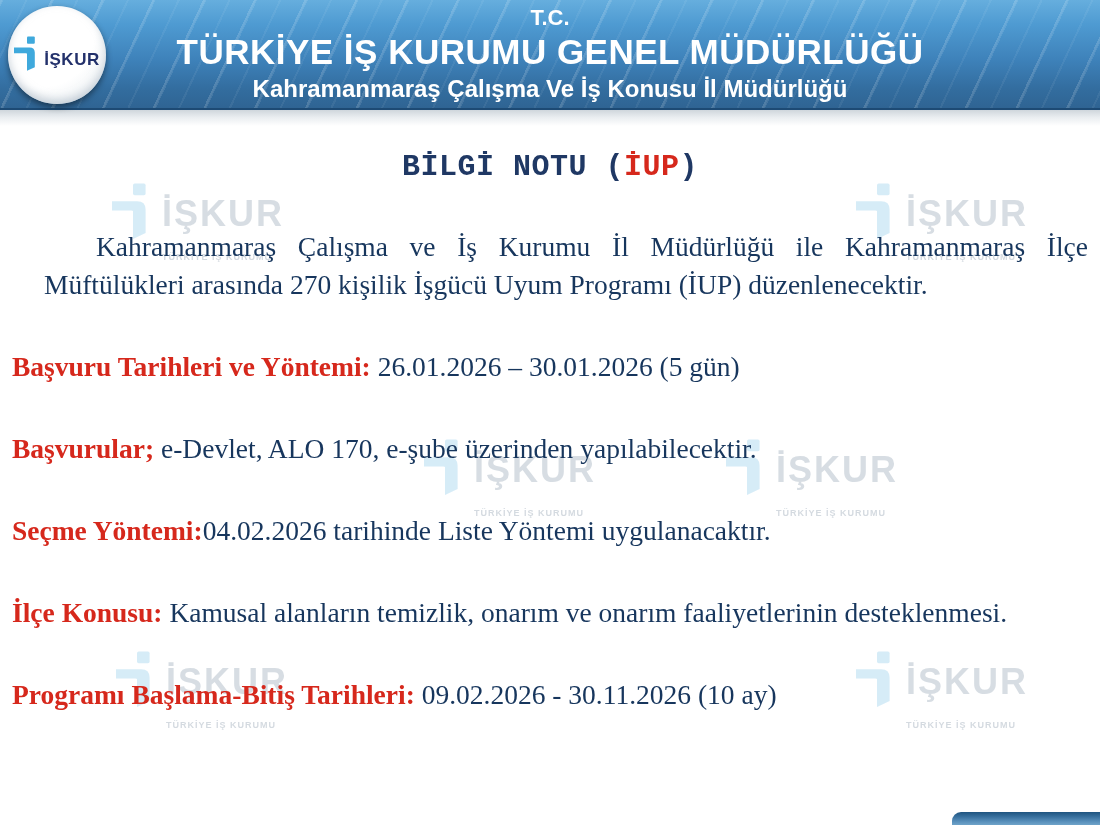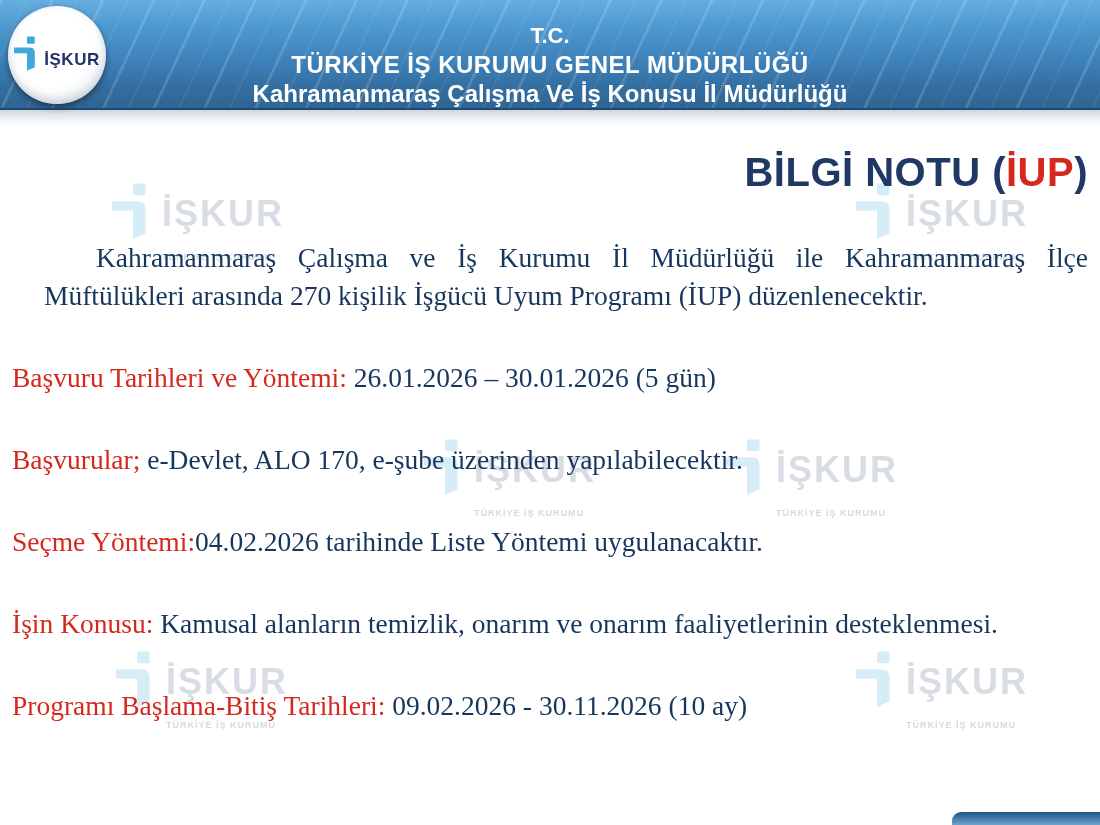--- a/index.html
+++ b/index.html
@@ -15,24 +15,24 @@
     background:
       repeating-linear-gradient(115deg, rgba(255,255,255,0.10) 0 3px, rgba(255,255,255,0) 3px 46px),
       repeating-linear-gradient(115deg, rgba(255,255,255,0.06) 0 2px, rgba(255,255,255,0) 2px 23px),
       linear-gradient(180deg,#66aede 0%, #4f9bd2 22%, #3e82ba 55%, #336d9f 82%, #2f6493 100%);
     border-bottom:2px solid #1d4a74;
   }
   .banner-text{
     position:absolute;left:0;top:0;width:100%;height:100%;
     display:flex;flex-direction:column;justify-content:center;align-items:center;
     color:#ffffff;font-family:"Liberation Sans",sans-serif;font-weight:bold;
-    text-align:center;line-height:1.22;margin-top:12px;
+    text-align:center;line-height:1.22;
   }
   .banner-line1{font-size:22px;}
-  .banner-line2{font-size:24px;letter-spacing:0.5px;}
+  .banner-line2{font-size:35px;letter-spacing:0.5px;}
   .banner-line3{font-size:24px;}
   .banner-shadow{
     width:100%;height:16px;
     background:linear-gradient(180deg,#cfd6dc 0%,#e9edf0 45%,#ffffff 100%);
   }
 
   
   .logo-circle{
     position:absolute;left:8px;top:6px;width:98px;height:98px;border-radius:50%;
     background:radial-gradient(circle at 35% 30%, #ffffff 55%, #f2f5f7 75%, #dde3e8 100%);
@@ -41,31 +41,31 @@
   }
   .logo-mark{width:26px;height:44px;flex:0 0 auto;margin-top:2px;}
   .logo-word{
     font-family:"Liberation Sans",sans-serif;font-weight:bold;
     font-size:17px;color:#23316b;letter-spacing:0.5px;margin-top:10px;
   }
 
   
   .content{position:relative;z-index:1;padding:0 12px;}
   .doc-title{
-    margin:24px 0 0 0;text-align:right;
-    font-family:Liberation Sans, sans-serif;font-weight:bold;
-    font-size:40px;color:#1f3864;letter-spacing:0.5px;
+    margin:24px 0 0 0;text-align:center;
+    font-family:Liberation Mono, monospace;font-weight:bold;
+    font-size:30px;color:#1f3864;letter-spacing:0.5px;
   }
   .doc-title .hl{color:#d6281c;}
   .para{
     margin:44px 0 0 0;color:#17365d;font-size:27.5px;line-height:1.38;
     text-align:justify;
   }
   .para.indent{text-indent:52px;margin-left:32px;}
-  .label{font-weight:normal;color:#d6281c;}
+  .label{font-weight:bold;color:#d6281c;}
 
   
   .wm{
     position:absolute;z-index:0;display:flex;align-items:flex-start;gap:8px;
     pointer-events:none;
   }
   .wm-mark{width:42px;height:66px;}
   .wm-txt{display:flex;flex-direction:column;margin-top:14px;}
   .wm-word{
     font-family:"Liberation Sans",sans-serif;font-weight:bold;font-size:36px;
@@ -169,19 +169,19 @@
     <h1 class="doc-title"><span>BİLGİ NOTU (</span><span class="hl">İUP</span><span>)</span></h1>
 
     <p class="para indent">Kahramanmaraş Çalışma ve İş Kurumu İl Müdürlüğü ile Kahramanmaraş İlçe Müftülükleri arasında 270 kişilik İşgücü Uyum Programı (İUP) düzenlenecektir.</p>
 
     <p class="para"><span class="label">Başvuru Tarihleri ve Yöntemi:</span><span> 26.01.2026 – 30.01.2026 (5 gün)</span></p>
 
     <p class="para"><span class="label">Başvurular;</span><span> e-Devlet, ALO 170, e-şube üzerinden yapılabilecektir.</span></p>
 
     <p class="para"><span class="label">Seçme Yöntemi:</span><span>04.02.2026 tarihinde Liste Yöntemi uygulanacaktır.</span></p>
 
-    <p class="para"><span class="label">İşin Konusu:</span><span> Kamusal alanların temizlik, onarım ve onarım faaliyetlerinin desteklenmesi.</span></p>
+    <p class="para"><span class="label">İlçe Konusu:</span><span> Kamusal alanların temizlik, onarım ve onarım faaliyetlerinin desteklenmesi.</span></p>
 
     <p class="para"><span class="label">Programı Başlama-Bitiş Tarihleri:</span><span> 09.02.2026 - 30.11.2026 (10 ay)</span></p>
   </main>
 
   <div class="footer-bar"></div>
 </div>
 
 </body></html>

